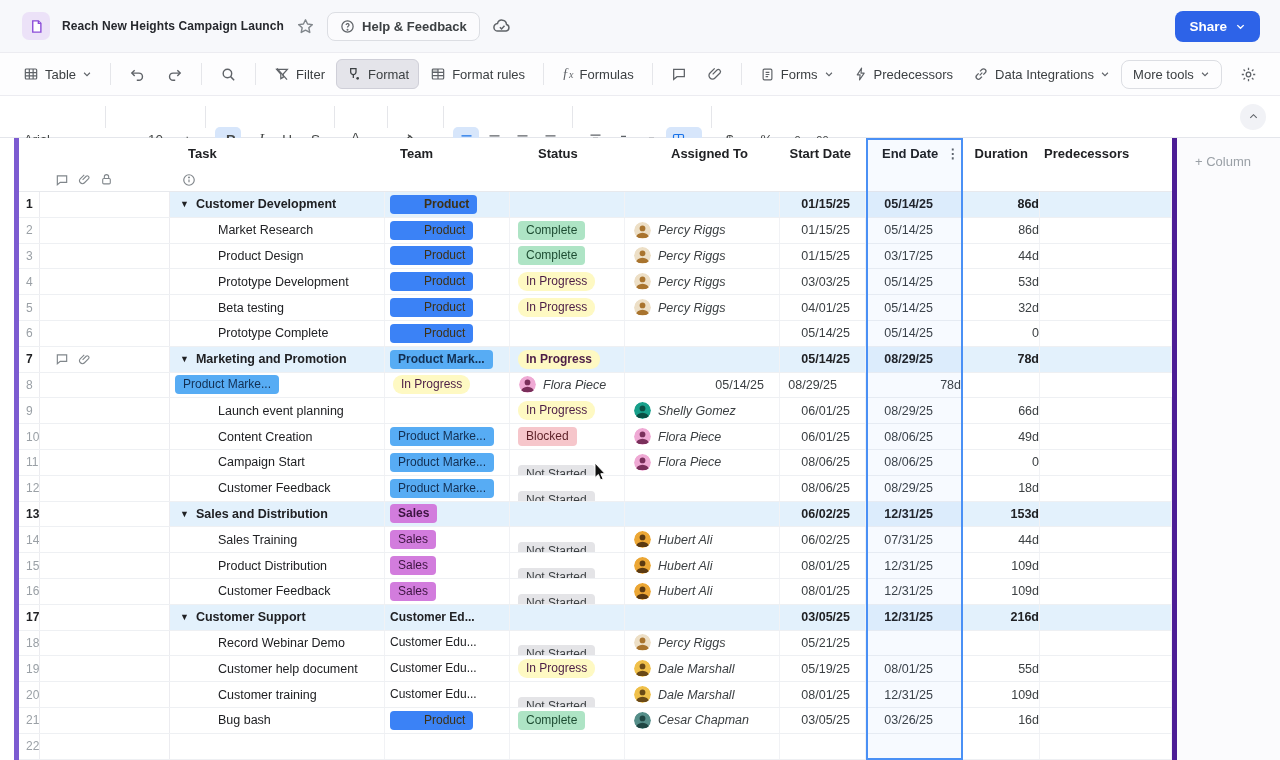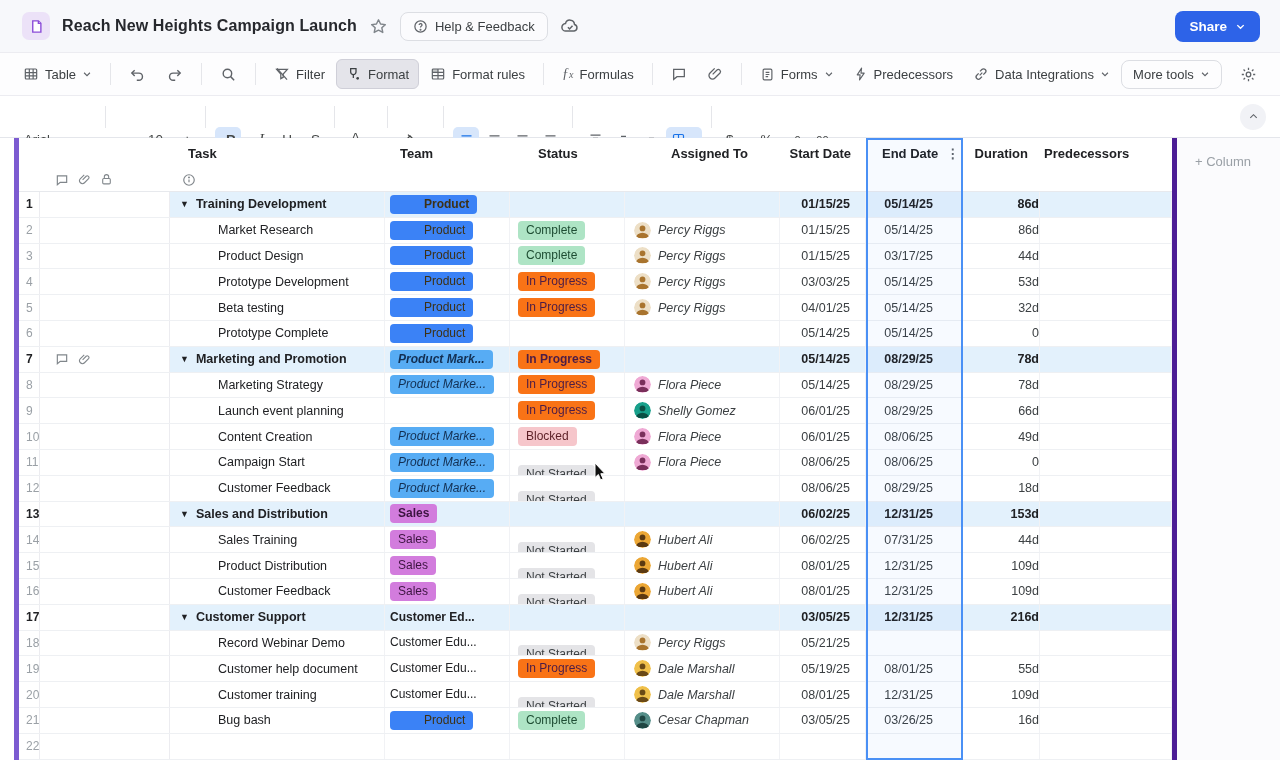--- a/index.html
+++ b/index.html
@@ -4,26 +4,26 @@
 <style>
   * { margin:0; padding:0; box-sizing:border-box; }
   html,body { width:1280px; height:760px; overflow:hidden; background:#fff;
     font-family:"Liberation Sans", sans-serif; color:#3c4043; }
 
   
   .titlebar { height:52px; background:#f7f8fb; display:flex; align-items:center;
     padding:0 20px 0 22px; gap:12px; }
   .doc-logo { width:28px; height:28px; border-radius:7px; background:#ece2f8;
     display:flex; align-items:center; justify-content:center; }
-  .title { font-size:16px; font-weight:700; color:#26282d; letter-spacing:.1px; }
+  .title { font-size:12px; font-weight:700; color:#26282d; letter-spacing:.1px; }
   .iconbtn { background:none; border:none; display:flex; align-items:center; gap:6px;
     color:#5f6368; cursor:pointer; }
   .pillbtn { display:flex; align-items:center; gap:7px; border:1px solid #dcdee3;
     background:#fbfbfd; border-radius:8px; padding:6px 12px; font-size:13px;
-    color:#3c4043; font-weight:400; cursor:pointer; }
+    color:#3c4043; font-weight:700; cursor:pointer; }
   .spacer { flex:1; }
   .share-btn { background:#2d63e8; color:#fff; border:none; border-radius:8px;
     padding:8px 14px; font-size:13.5px; font-weight:700; display:flex; gap:8px;
     align-items:center; cursor:pointer; }
 
   
   .toolbar { height:44px; background:#fdfdfe; border-top:1px solid #ececf1;
     border-bottom:1px solid #ececf1; display:flex; align-items:center; padding:0 14px; gap:2px; }
   .tbtn { display:flex; align-items:center; gap:6px; padding:6px 9px; border-radius:6px;
     background:none; border:none; font-size:13px; color:#3c4043; cursor:pointer; white-space:nowrap; }
@@ -65,25 +65,25 @@
   .c.assigned { padding-left:9px; gap:7px;font-style:italic; }
   .c.start { justify-content:flex-end; padding-right:15px; }
   .c.end { justify-content:flex-end; padding-right:28px; }
   .c.dur { justify-content:flex-end; }
   .row.parent .c { font-weight:700; color:#202124; }
   .row.parent .hl { background:#e3f1fc; }
   .c.task.parentcell { padding-left:10px; gap:7px; }
   .tri { font-size:9px; color:#202124; cursor:pointer; }
   .badge { padding:2px 8px; border-radius:4px; font-size:12px; line-height:15px; white-space:nowrap; }
   .bg-product { background:#3b82f6; color:#3d3115;padding-left:34px; }
-  .bg-marketing { background:#57acf4; color:#132f52;font-style:italic; }
+  .bg-marketing { background:#57acf4; color:#132f52; }
   .bg-sales { background:#d27cdd; color:#3c1440; }
   .bg-plain { background:none; padding:2px 0; color:#202124; }
   .st-complete { background:#aee4c5; color:#1e4d33; }
-  .st-inprogress { background:#f97316; color:#4c1d46; }
+  .st-inprogress { background:#fef9c3; color:#4c1d46;border-radius:9px; }
   .st-blocked { background:#f6c6cb; color:#5c1f26; }
   .st-notstarted { background:#e4e4e7; color:#3c4043;margin-top:24px; }
   .avatar { width:17px; height:17px; border-radius:50%; overflow:hidden; flex:none; }
   .metaicons { padding-left:15px; gap:9px; display:flex; align-items:center; }
   .infoicon { padding-left:12px; }
 
   .addcol { position:absolute; left:1172px; right:0; top:0; bottom:0; background:#fbfbfd;
     border-left:5px solid #4c1d95; }
   .addcol span { display:block; margin:16px 0 0 18px; color:#9aa0a6; font-size:13px; cursor:pointer; }
 
@@ -401,21 +401,21 @@
     </div>
 
     <div id="rows">
         <div class="row parent">
           <div class="c num">1</div>
           <div class="c" style="border-right-color:#ececf0">
             <span class="metaicons" style="padding-left:15px"></span>
           </div>
           <div class="c task parentcell hl">
             <span class="tri">▼</span>
-            <span>Training Development</span>
+            <span>Customer Development</span>
           </div>
           <div class="c team hl">
             <span class="badge bg-product">Product</span>
           </div>
           <div class="c status hl"></div>
           <div class="c assigned hl"></div>
           <div class="c start hl">01/15/25</div>
           <div class="c end hl">05/14/25</div>
           <div class="c dur hl">86d</div>
           <div class="c hl"></div>
@@ -562,21 +562,20 @@
           <div class="c start hl">05/14/25</div>
           <div class="c end hl">08/29/25</div>
           <div class="c dur hl">78d</div>
           <div class="c hl"></div>
         </div>
         <div class="row">
           <div class="c num">8</div>
           <div class="c" style="border-right-color:#ececf0">
             <span class="metaicons" style="padding-left:15px"></span>
           </div>
-          <div class="c task">Marketing Strategy</div>
           <div class="c team">
             <span class="badge bg-marketing">Product Marke...</span>
           </div>
           <div class="c status">
             <span class="badge st-inprogress">In Progress</span>
           </div>
           <div class="c assigned">
             <span class="avatar"><svg width="17" height="17" viewBox="0 0 16 16">
                 <circle cx="8" cy="8" r="8" fill="#efa9d4"></circle>
                 <circle cx="8" cy="6" r="2.7" fill="#7a2f5b"></circle>

